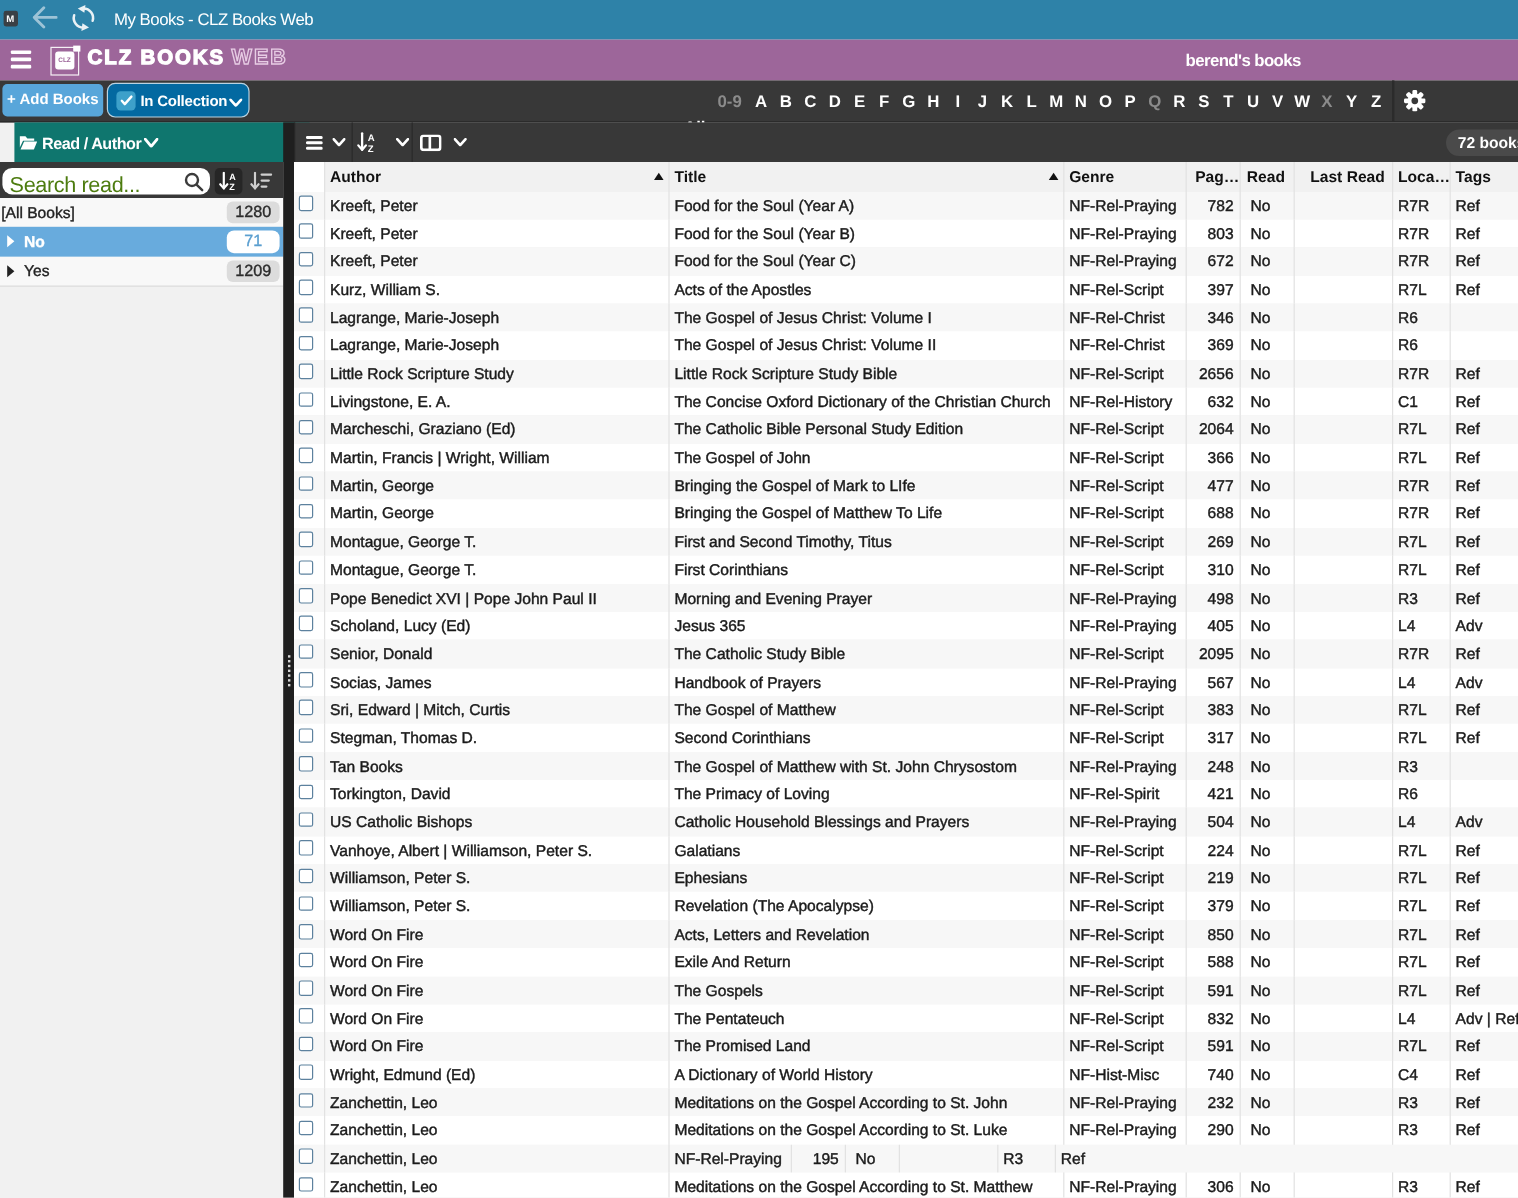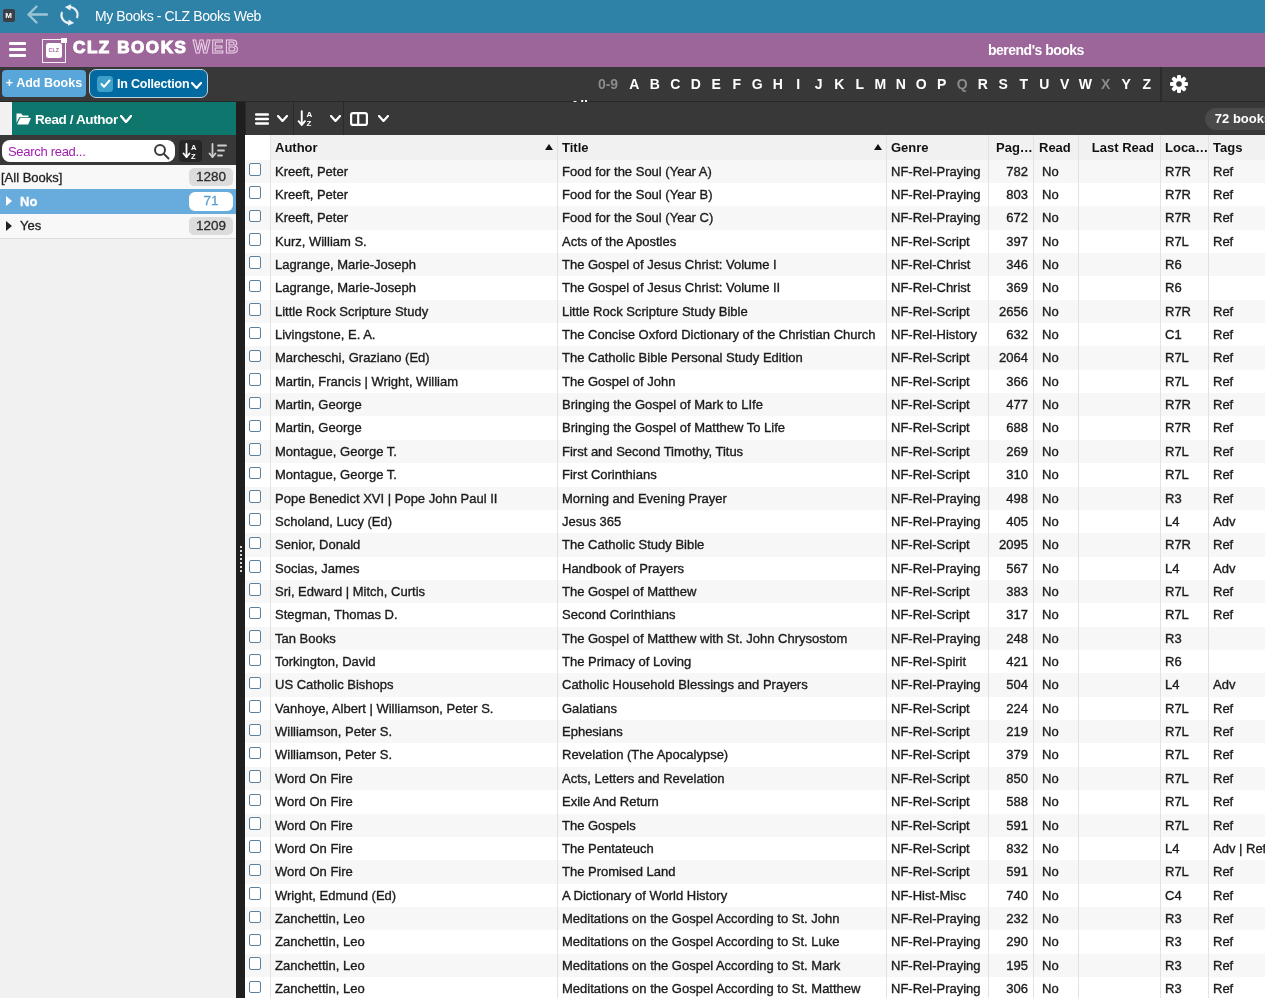--- a/index.html
+++ b/index.html
@@ -29,21 +29,21 @@
 .al{width:20.5px;text-align:center;font-size:14px;font-weight:bold;color:#fff;}
 .al.dis{color:#8b8b8b;}
 .al.wide{width:26px;margin-top:44px;}
 .al.num{width:32px;}
 #navsep{position:absolute;left:1160px;top:0;width:2px;height:34px;background:#2b2b2b;}
 
 #sidehead{position:absolute;left:0;top:102px;width:246px;height:33px;background:#0f766e;margin-left:12px;}
 #sideheadtxt{position:absolute;left:23px;top:9.5px;color:#fff;font-size:13.5px;font-weight:bold;letter-spacing:-0.4px;}
 #sidesearch{position:absolute;left:0;top:135px;width:236px;height:30px;background:#383838;}
 #searchbox{position:absolute;left:2px;top:4.5px;width:173px;height:22px;background:#fff;border-radius:8px;}
-#searchph{position:absolute;left:6px;top:4.5px;color:#a21caf;font-size:13px;letter-spacing:-0.3px;}
+#searchph{position:absolute;left:6px;top:4.5px;color:#4d7c0f;font-size:18px;letter-spacing:-0.3px;}
 #sortbtn1{position:absolute;left:179px;top:4.5px;width:23px;height:22px;background:#262626;border-radius:4px;}
 #sortbtn2{position:absolute;left:205px;top:4.5px;width:24px;height:22px;}
 #sidelist{position:absolute;left:0;top:165px;width:236px;background:#f1f1f1;}
 .srow{position:relative;height:24.4px;background:#f8f8f8;font-size:13px;color:#222;-webkit-text-stroke:0.3px #222;}
 .srow.sel{background:#68abdd;color:#fff;font-weight:bold;-webkit-text-stroke:0.3px #fff;}
 .badge{position:absolute;right:3px;top:3px;width:44px;height:18px;background:#dcdcdc;border-radius:5px;color:#2c2c2c;font-size:13.5px;font-weight:normal;text-align:center;line-height:18px;-webkit-text-stroke:0.3px #2c2c2c;}
 .badge.white{background:#fff;color:#5b9fd0;font-weight:normal;top:2.2px;height:19.6px;border-radius:6px;-webkit-text-stroke:0.3px #5b9fd0;}
 #sidebottom{position:absolute;left:0;top:238.2px;width:236px;height:760px;background:#f1f1f1;border-top:1px solid #dcdcdc;}
 #resizer{position:absolute;left:236px;top:102px;width:9px;height:896px;background:#1f1f1f;}
 
@@ -709,21 +709,20 @@
       <div class="c c5">No</div>
       <div class="c c6"></div>
       <div class="c c7">R3</div>
       <div class="c c8">Ref</div>
     </div>
     <div class="trow odd">
       <div class="c c0">
         <div class="cb"></div>
       </div>
       <div class="c c1">Zanchettin, Leo</div>
-      <div class="c c2">Meditations on the Gospel According to St. Mark</div>
       <div class="c c3">NF-Rel-Praying</div>
       <div class="c c4">195</div>
       <div class="c c5">No</div>
       <div class="c c6"></div>
       <div class="c c7">R3</div>
       <div class="c c8">Ref</div>
     </div>
     <div class="trow">
       <div class="c c0">
         <div class="cb"></div>

